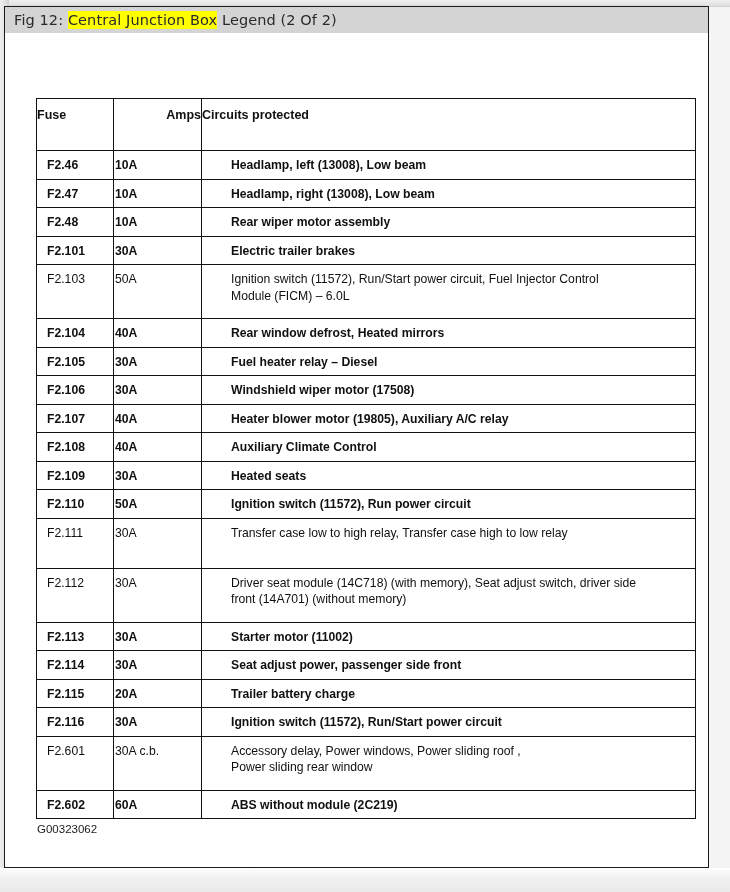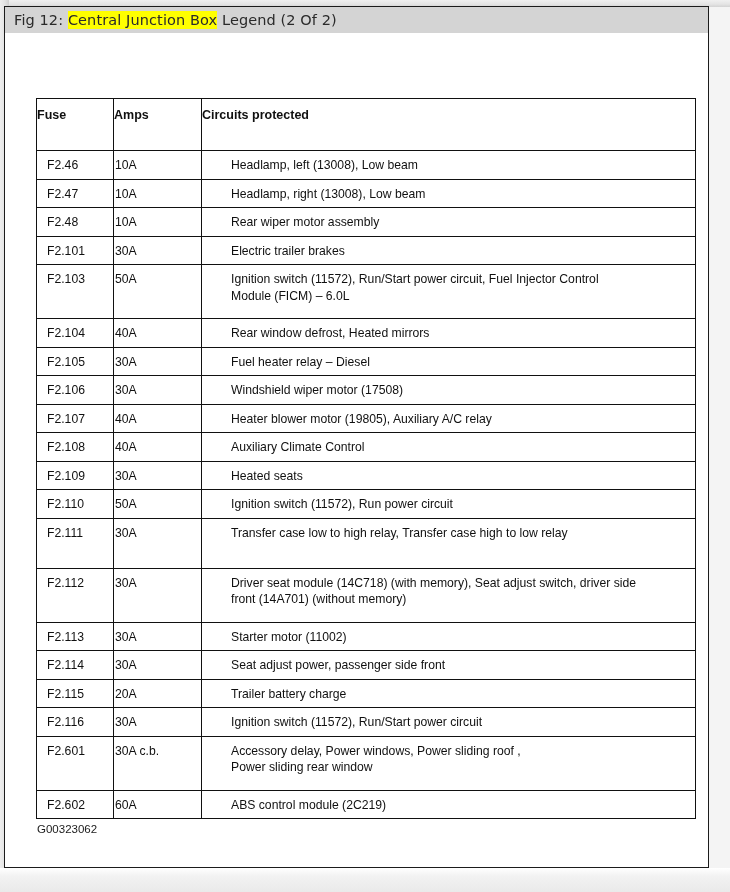--- a/index.html
+++ b/index.html
@@ -102,35 +102,35 @@
     font-family: "Liberation Sans", sans-serif;
   }
 
   .fuse-table thead th {
     font-size: 12.5px;
     font-weight: bold;
     height: 42px;
     padding: 9px 0 0 0;
   }
   th.h-fuse { padding-left: 10px; text-align: left; margin-top: 8px; }
-  th.h-amps { text-align: left; }
+  th.h-amps { text-align: right; }
   th.h-circ { padding-left: 30px; text-align: left; }
 
   .fuse-table tbody td {
     font-size: 12.2px;
     line-height: 16.5px;
     padding-top: 6px;
     padding-bottom: 5px;
   }
   td.d-fuse { padding-left: 10px; text-align: left; }
   td.d-amps { text-align: left; }
   td.d-circ { padding-left: 29px; text-align: left; }
 
   
-  tr.h-sm  td { height: 14px; }
+  tr.h-sm  td { height: 14px; font-weight: bold; }
   tr.h-md  td { height: 38px; }
   tr.h-lg  td { height: 42px; }
 
   .cl2 { display: block; }
 
   .fig-id {
     position: absolute;
     left: 32px;
     top: 790px;
     font-size: 11.5px;
@@ -302,21 +302,21 @@
             <td class="d-amps">30A c.b.</td>
             <td class="d-circ">
               <span class="cl2">Accessory delay, Power windows, Power sliding roof ,</span>
               <span class="cl2">Power sliding rear window</span>
             </td>
           </tr>
           <tr class="h-sm">
             <td class="d-fuse">F2.602</td>
             <td class="d-amps">60A</td>
             <td class="d-circ">
-              <span class="cl2">ABS control module (2C219)</span>
+              <span class="cl2">ABS without module (2C219)</span>
             </td>
           </tr>
         </tbody>
     </table>
 
     <div class="fig-id">G00323062</div>
 
   </div>
 </div>
 

